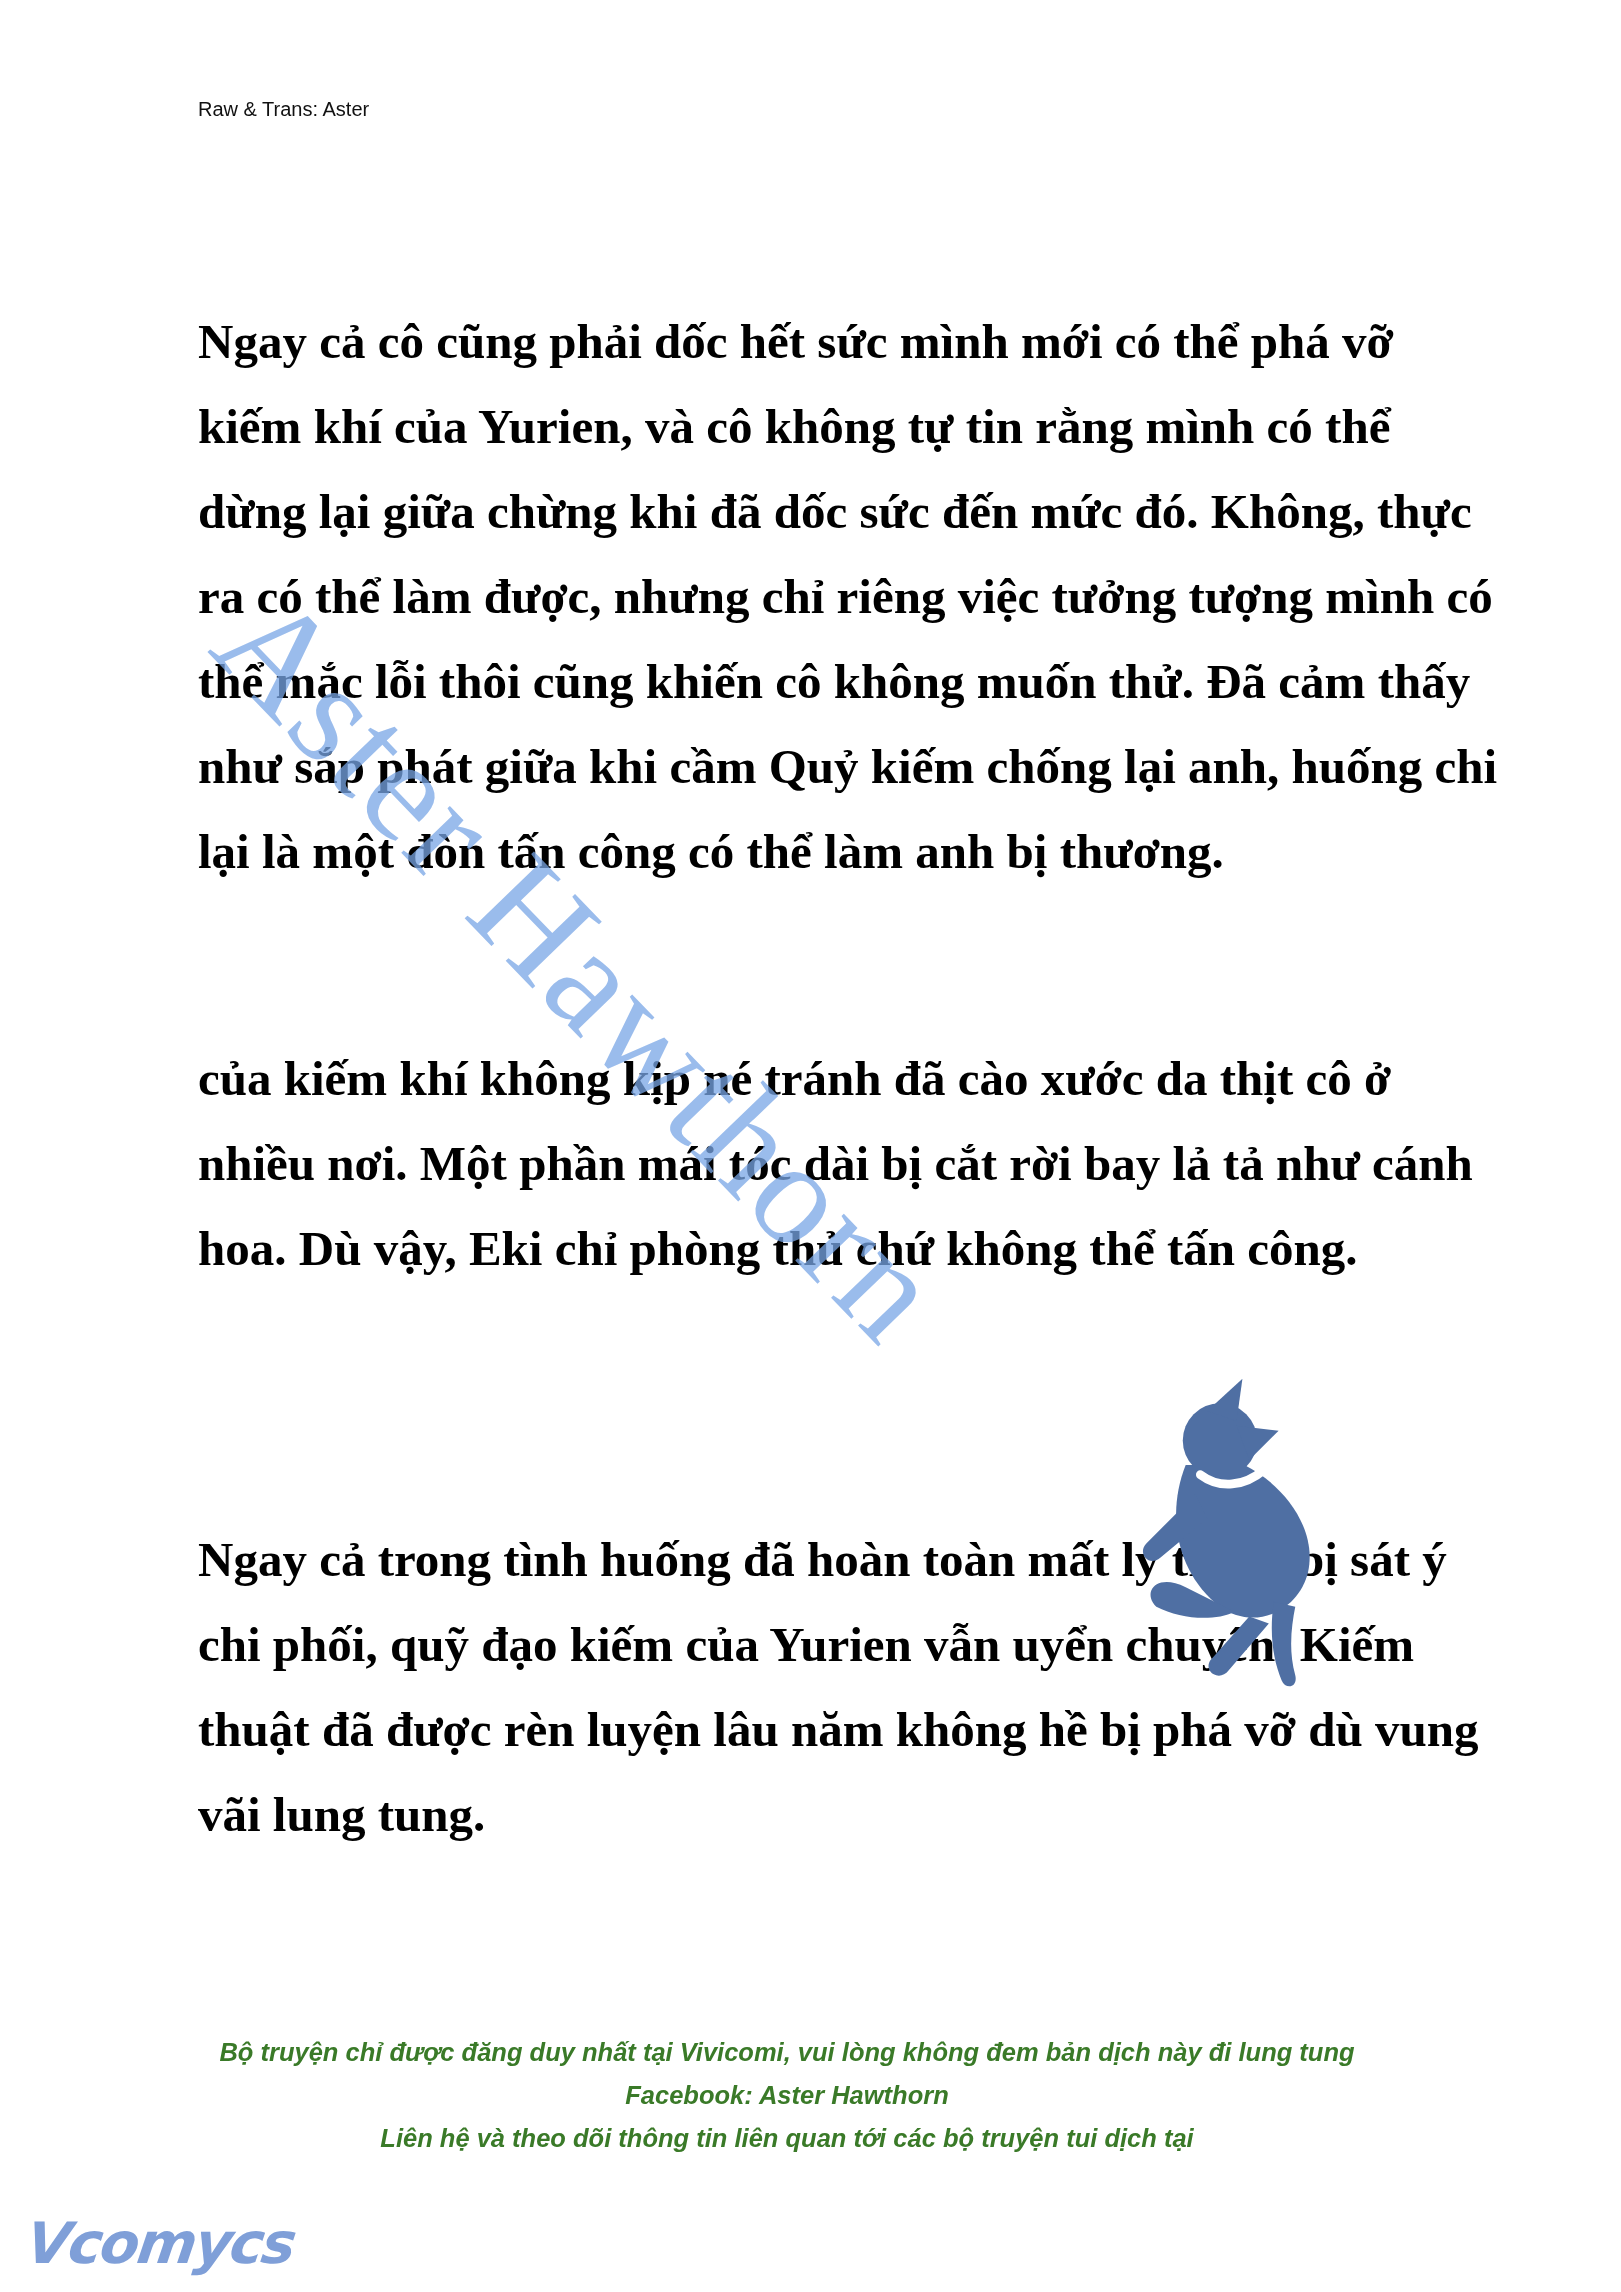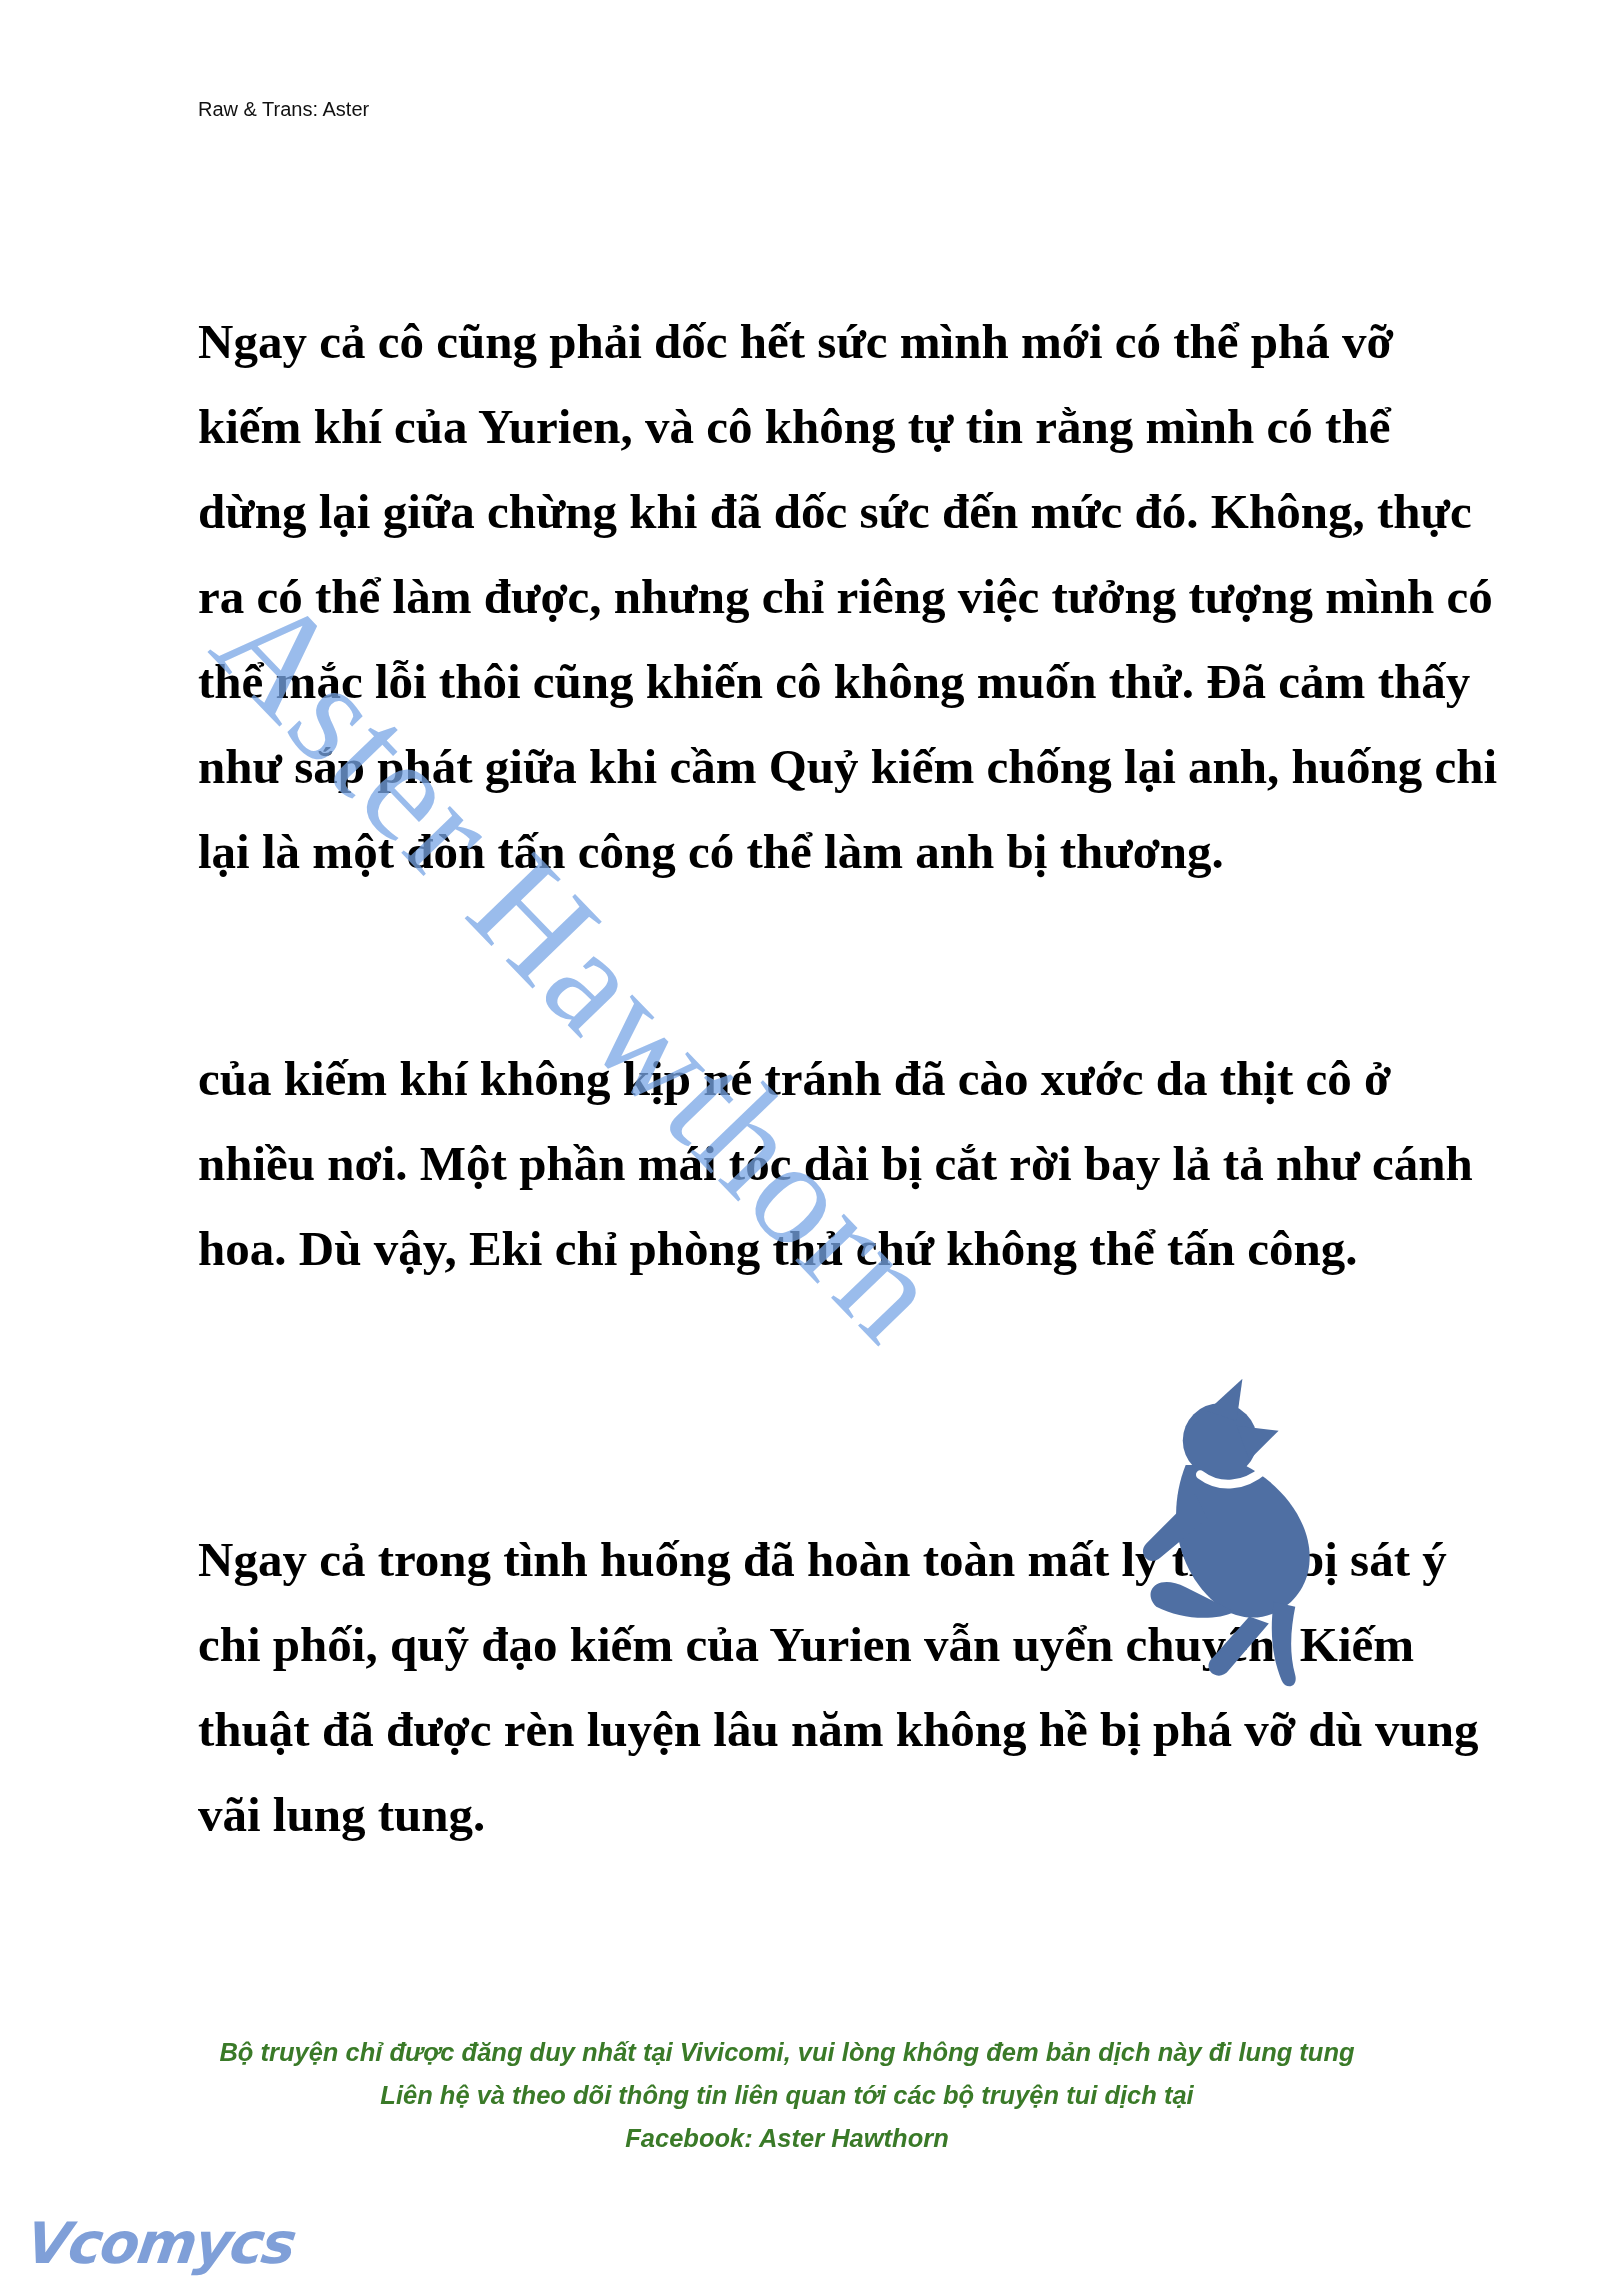--- a/index.html
+++ b/index.html
@@ -89,22 +89,22 @@
       <path d="M125,255 L85,300 C78,312 95,322 104,310 L145,262 Z"></path>
 
       <path d="M150,240 C145,275 150,300 158,320 C162,330 175,328 172,315 C165,290 168,265 172,245 Z"></path>
     </g>
 
     <path d="M75,110 C95,125 120,122 140,105" stroke="#ffffff" stroke-width="9" fill="none" stroke-linecap="round"></path>
   </svg>
 
   <div class="footer">
     <span class="fline">Bộ truyện chỉ được đăng duy nhất tại Vivicomi, vui lòng không đem bản dịch này đi lung tung</span>
+    <span class="fline">Facebook: Aster Hawthorn</span>
     <span class="fline">Liên hệ và theo dõi thông tin liên quan tới các bộ truyện tui dịch tại</span>
-    <span class="fline">Facebook: Aster Hawthorn</span>
   </div>
 
   <div class="logo">
     <span class="logo-text">Vcomycs</span>
   </div>
 
 </div>
 
 
 </body></html>

